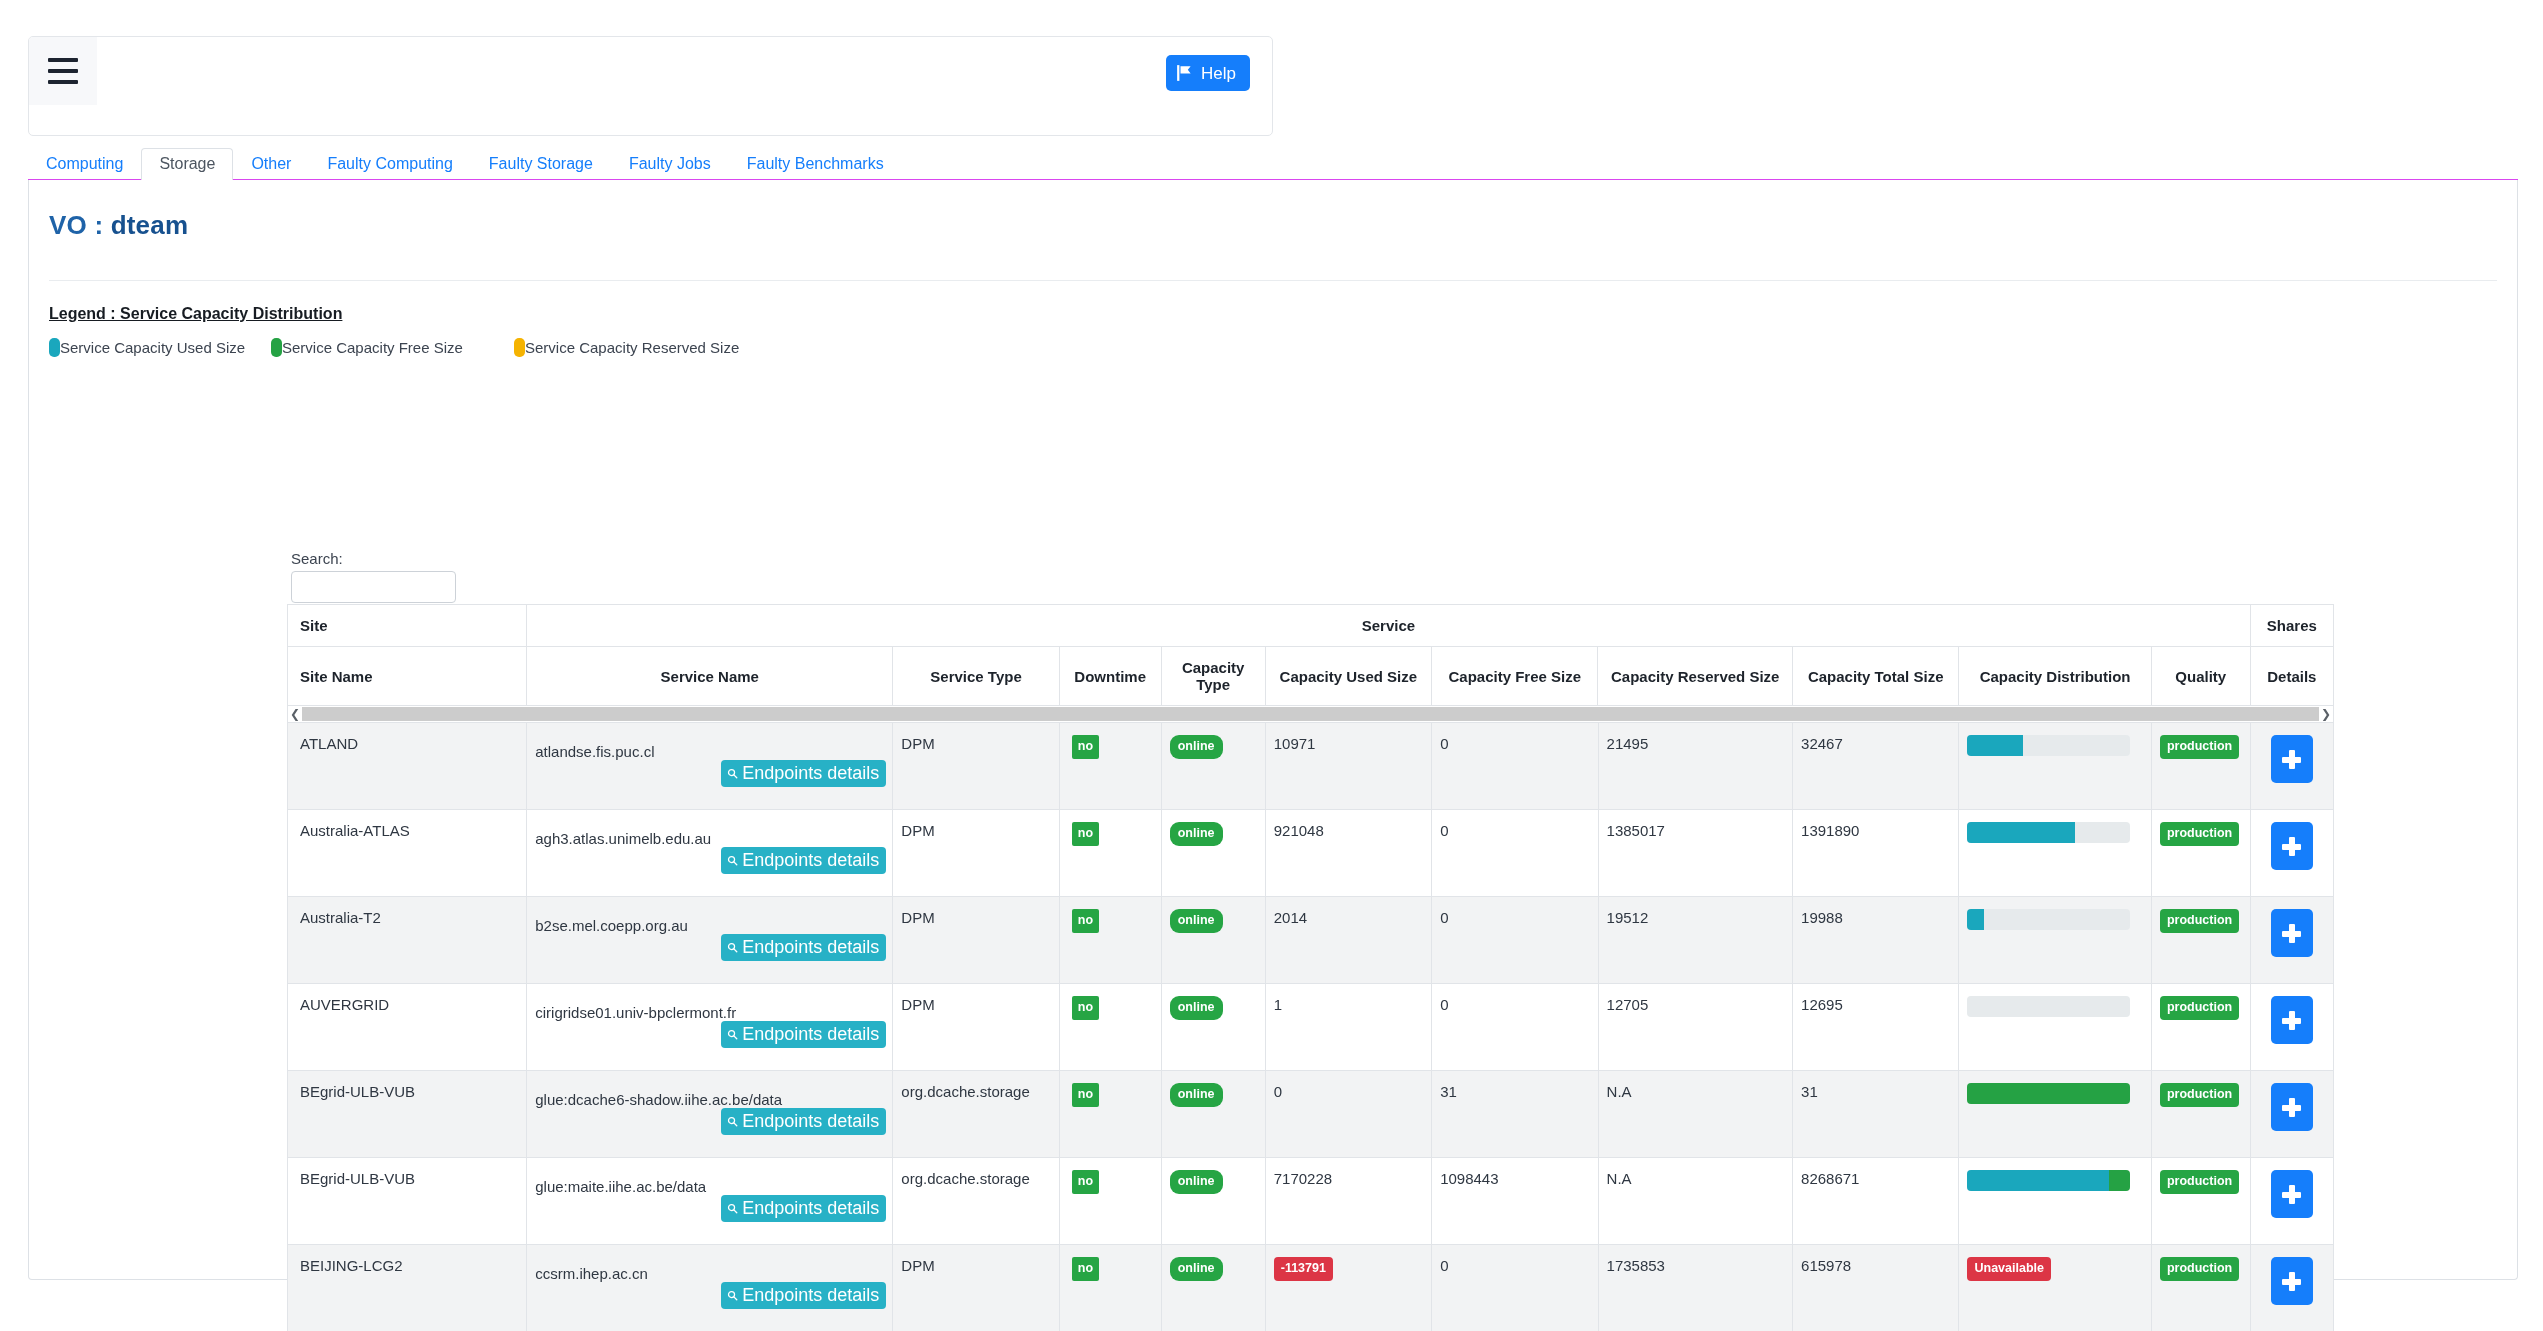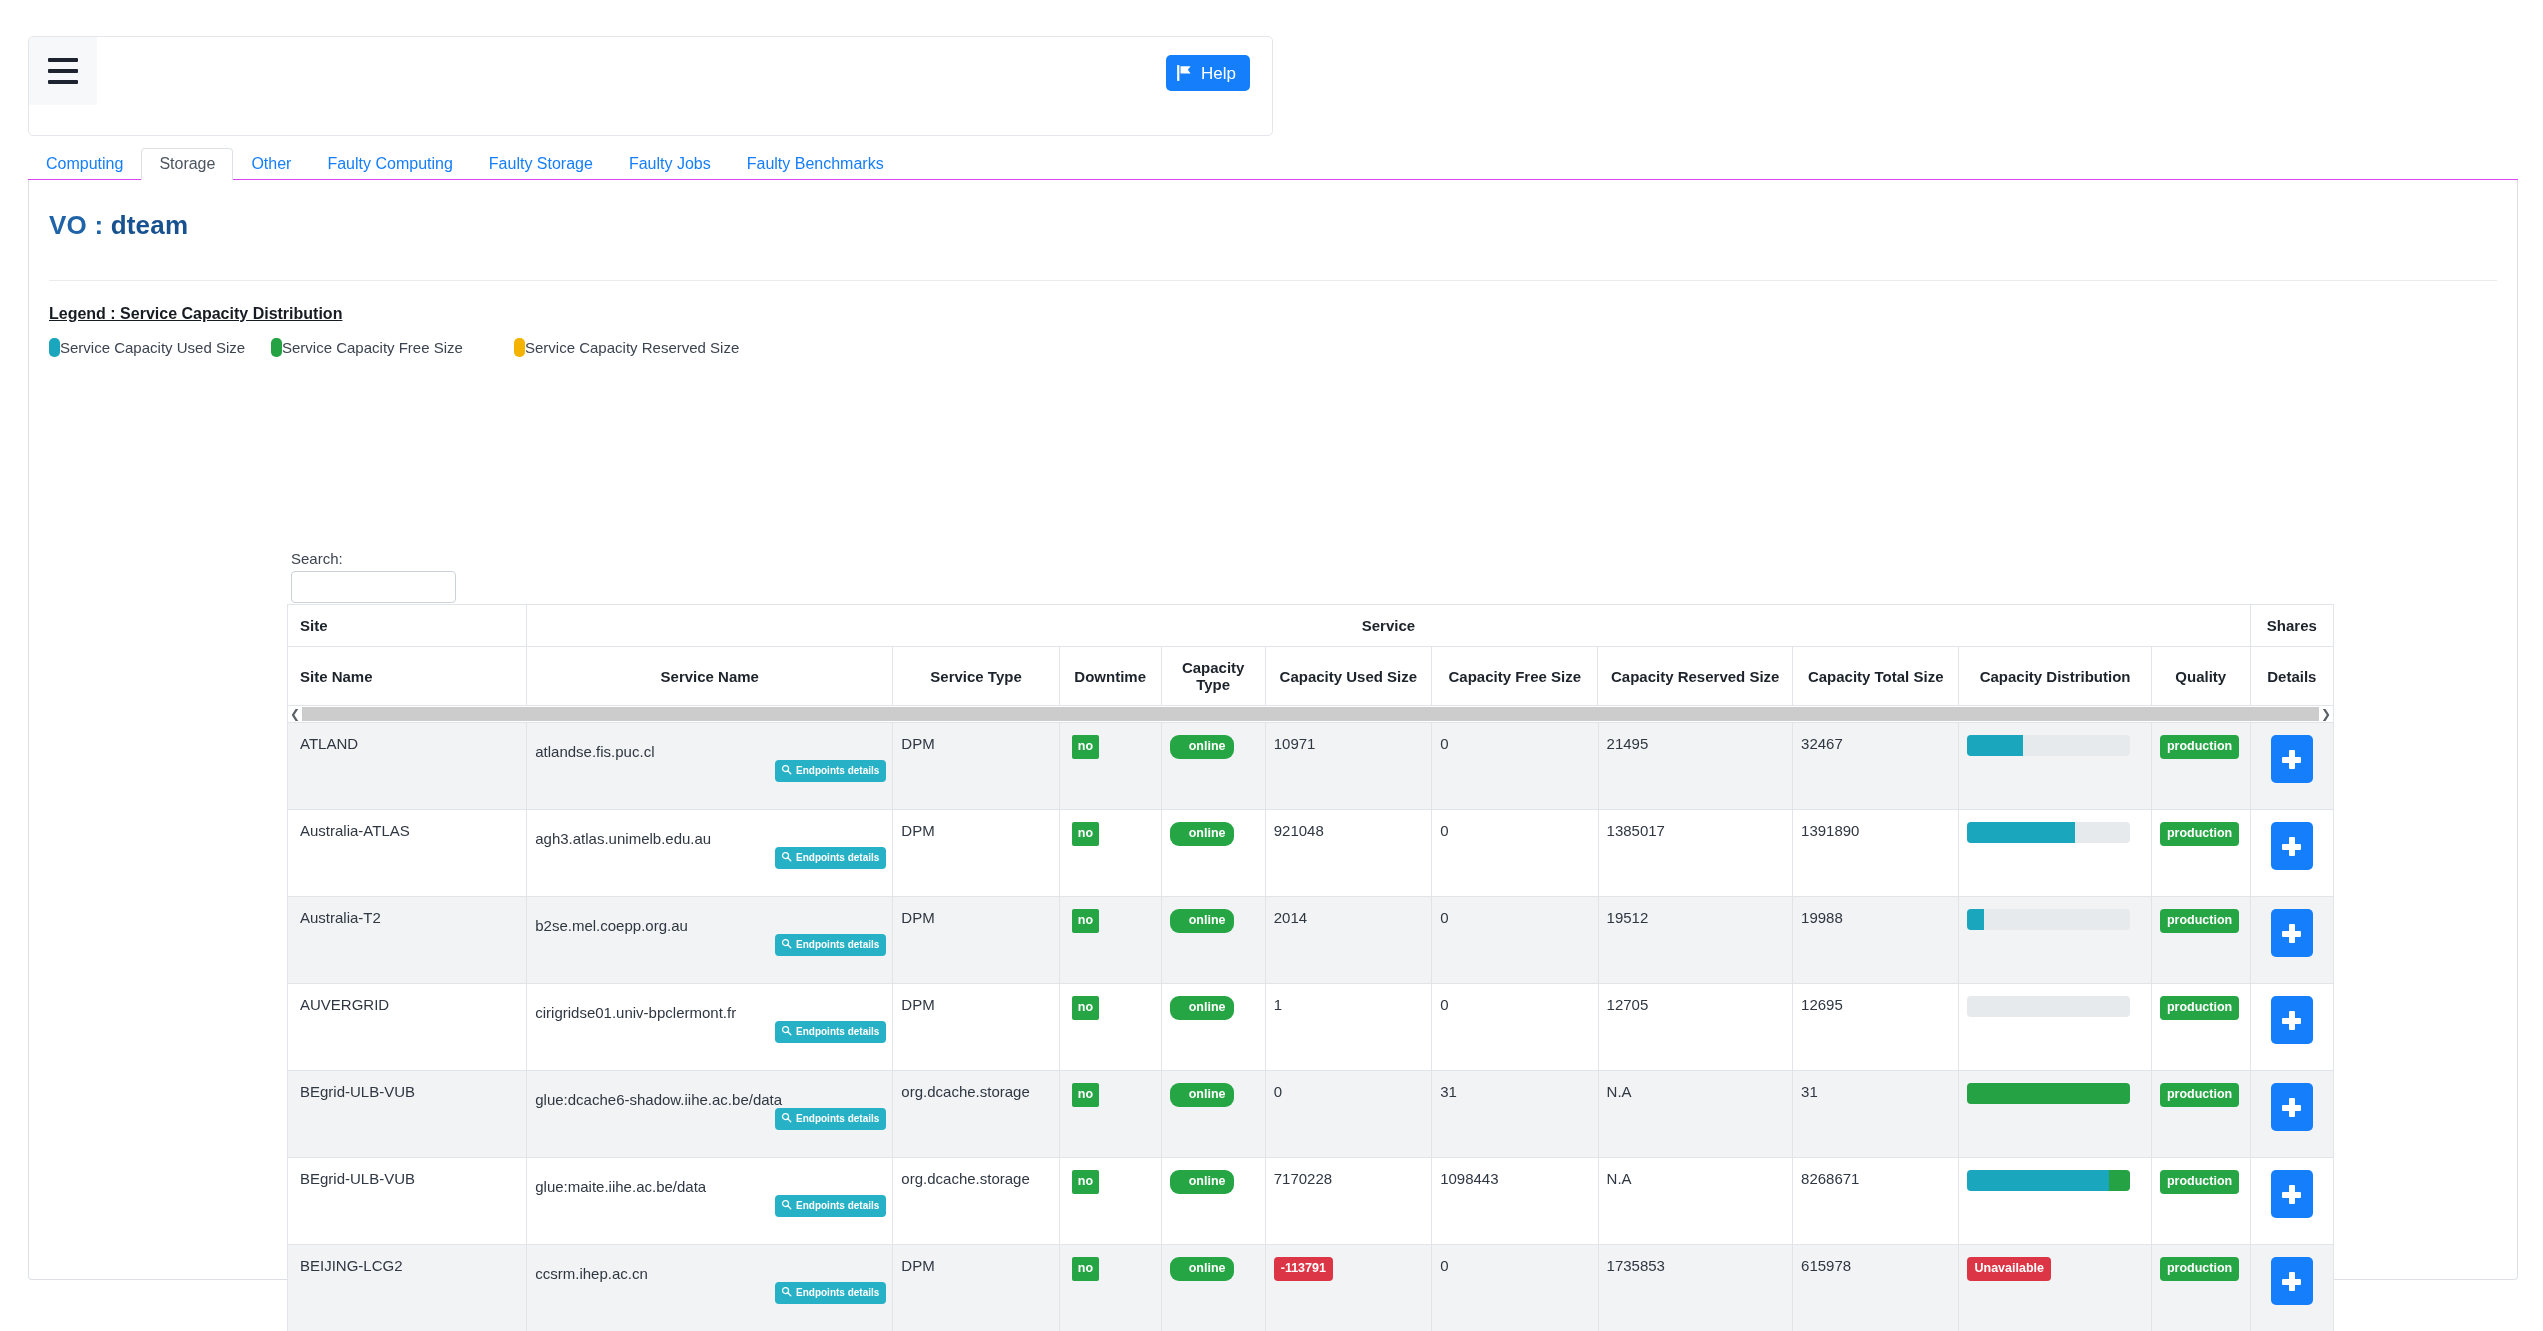--- a/index.html
+++ b/index.html
@@ -255,22 +255,22 @@
 
   .svc-cell { position: relative; min-height: 40px; margin-top: 8px; }
   .svc-name { display: block; line-height: 1.2; }
   .endpoints-btn {
     position: absolute;
     right: -2px; top: 17px;
     background: #27b1c6;
     color: #ffffff;
     border: none;
     border-radius: 4px;
-    font-size: 10px;
-    font-weight: bold;
+    font-size: 18px;
+    font-weight: normal;
     padding: 4px 7px 5px 6px;
     display: inline-flex;
     align-items: center;
     gap: 4px;
     cursor: pointer;
     line-height: 1;
     white-space: nowrap;
   }
   .endpoints-btn .magnifier { display: inline-block; width: 11px; height: 11px; }
 
@@ -288,21 +288,21 @@
     left: 4px;
   }
   .dt-clip { overflow: hidden; }
   .badge-online {
     display: inline-block;
     background: #26a544;
     color: #ffffff;
     font-size: 12.5px;
     font-weight: bold;
     line-height: 1;
-    padding: 5px 8px 6px 19px;
+    padding: 5px 8px 6px 8px;
     border-radius: 9px;
   }
   .badge-quality {
     display: inline-block;
     background: #26a544;
     color: #ffffff;
     font-size: 12.5px;
     font-weight: bold;
     line-height: 1;
     padding: 5px 7px 6px 7px;

